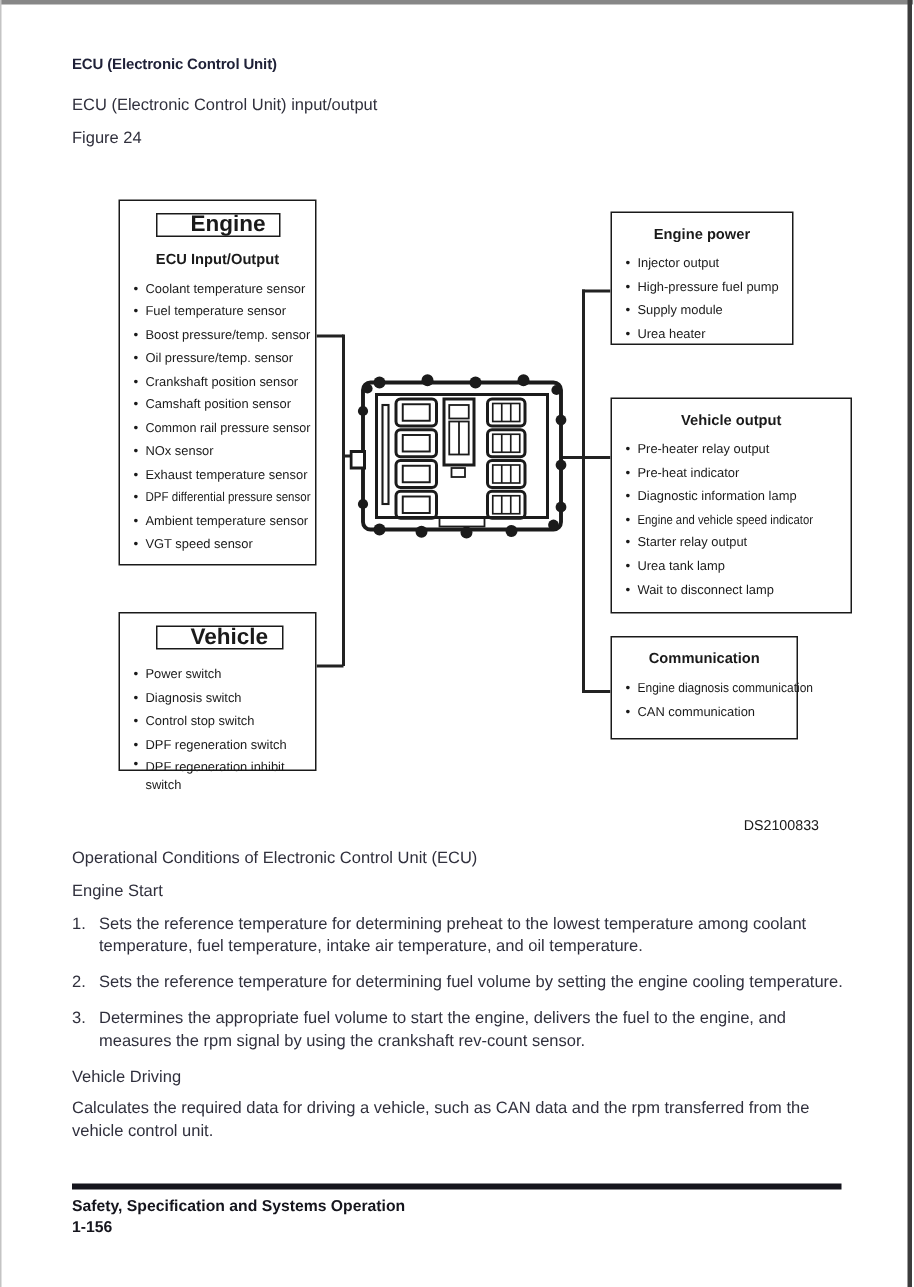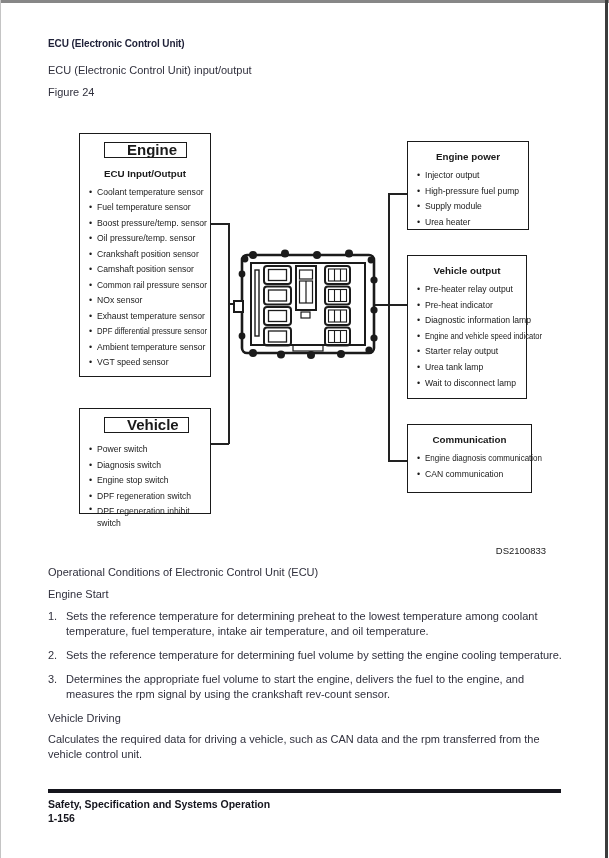--- a/index.html
+++ b/index.html
@@ -28,21 +28,21 @@
   .dlist{list-style:none;margin:6px 0 0 0;padding:0 3px 0 9px;}
   .dlist li{position:relative;padding-left:8px;font-size:8.6px;line-height:15.6px;white-space:nowrap;}
   .dlist li.wrap{white-space:normal;line-height:11.5px;padding-top:2px;}
   .dlist li::before{content:"\2022";position:absolute;left:0;top:0;font-size:9px;}
   .fit{display:inline-block;transform-origin:left center;white-space:nowrap;}
   #engine-box{left:79px;top:133px;width:132px;height:244px;}
   #engine-box .dlist li{line-height:15.45px;}
   #vehicle-box{left:79px;top:408px;width:132px;height:106px;}
   #vehicle-box .dlist{margin-top:8px;}
   #engine-power-box{left:407px;top:141px;width:122px;height:89px;}
-  #vehicle-output-box{left:407px;top:255px;width:120px;height:144px;}
+  #vehicle-output-box{left:407px;top:265px;width:161px;height:144px;}
   #communication-box{left:407px;top:424px;width:125px;height:69px;}
   .figure-code{position:absolute;left:407px;top:545px;width:139px;text-align:right;font-size:9.5px;color:#1a1a1a;}
   #ecu-art{position:absolute;left:233px;top:246px;}
 
   
   #bodytext{position:absolute;left:48px;top:565px;width:514px;font-size:11px;line-height:15px;color:#30303d;}
   .sec-head{margin:0 0 7px 0;font-size:11px;}
   .sub-head{margin:0 0 7px 0;}
   .olrow{display:flex;margin:0 0 9px 0;}
   .olrow .num{width:18px;flex:0 0 18px;}
@@ -94,21 +94,21 @@
         <li><span class="fit">Ambient temperature sensor</span></li>
         <li><span class="fit">VGT speed sensor</span></li>
       </ul>
     </div>
 
     <div class="dbox" id="vehicle-box">
       <span class="tag">Vehicle</span>
       <ul class="dlist">
         <li><span class="fit">Power switch</span></li>
         <li><span class="fit">Diagnosis switch</span></li>
-        <li><span class="fit">Engine stop switch</span></li>
+        <li><span class="fit">Control stop switch</span></li>
         <li><span class="fit">DPF regeneration switch</span></li>
         <li class="wrap"><span>DPF regeneration inhibit switch</span></li>
       </ul>
     </div>
 
     <svg id="ecu-art" width="146" height="116" viewBox="0 0 146 116" fill="none" stroke="#1b1b1b">
       <rect x="9" y="9" width="132" height="98" rx="5" stroke-width="2.6" fill="#ffffff"></rect>
       <g fill="#1b1b1b" stroke="none">
         <circle cx="20" cy="9" r="4"></circle>
           <circle cx="52" cy="7.5" r="4"></circle>

